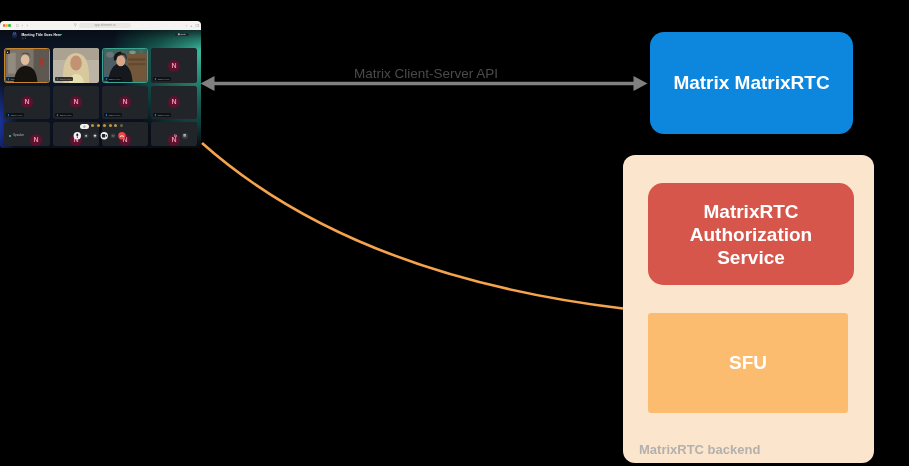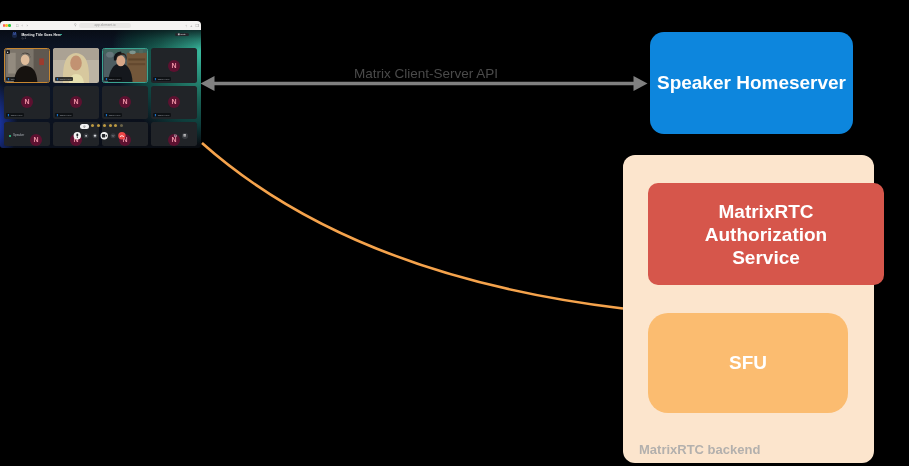--- a/index.html
+++ b/index.html
@@ -3,24 +3,24 @@
 <meta charset="utf-8">
 <style>
   html,body{margin:0;padding:0;}
   body{width:909px;height:466px;background:#000;overflow:hidden;position:relative;
        font-family:"Liberation Sans",sans-serif;}
   .abs{position:absolute;}
   
   #homeserver{left:650px;top:32px;width:203px;height:102px;background:#0d86dd;border-radius:14px;
     display:flex;align-items:center;justify-content:center;color:#fff;font-weight:bold;font-size:19px;}
   #backend{left:623px;top:155px;width:251px;height:308px;background:#fce5cd;border-radius:12px;}
-  #authbox{left:25px;top:28px;width:236px;height:102px;background:#d6564b;border-radius:10px;
+  #authbox{left:25px;top:28px;width:206px;height:102px;background:#d6564b;border-radius:15px;
     display:flex;align-items:center;justify-content:center;color:#fff;font-weight:bold;font-size:19px;
     text-align:center;line-height:23px;}
-  #sfubox{left:25px;top:158px;width:200px;height:100px;background:#fbbc70;border-radius:20px;
+  #sfubox{left:25px;top:158px;width:200px;height:100px;background:#fbbc70;border-radius:3px;
     display:flex;align-items:center;justify-content:center;color:#fff;font-weight:bold;font-size:19px;}
   #backendlabel{left:16px;top:287px;color:#b3b0ad;font-weight:bold;font-size:13px;}
   
   #shot{left:0px;top:21px;width:201px;height:127px;border-radius:4px 4px 3px 3px;overflow:hidden;filter:blur(0.3px);}
   #chrome{left:0;top:0;width:201px;height:9px;background:#f5f4f2;}
   .dot{width:2.6px;height:2.6px;border-radius:50%;top:3.2px;}
   #urlbar{left:79px;top:1.8px;width:52px;height:5.4px;background:#e9e8e6;border-radius:2.7px;
      color:#9a9a9a;font-size:3.2px;text-align:center;line-height:5.6px;}
   .cicon{top:3px;width:3px;height:3px;color:#8b8b8b;font-size:4px;line-height:3px;}
   #app{left:0;top:9px;width:201px;height:118px;
@@ -51,21 +51,21 @@
 <body>
 
 <svg class="abs" style="left:0;top:0" width="909" height="466" viewBox="0 0 909 466">
   <line x1="212" y1="83.5" x2="636" y2="83.5" stroke="#808080" stroke-width="3.4"></line>
   <polygon points="200.5,83.5 214.5,76.1 214.5,90.9" fill="#808080"></polygon>
   <polygon points="647.5,83.5 633.5,76.1 633.5,90.9" fill="#808080"></polygon>
   <text x="426" y="78" fill="#4a4a4a" font-size="13.5" text-anchor="middle" font-family="Liberation Sans, sans-serif">Matrix Client-Server API</text>
   <path d="M 202,143 Q 352,276 623,308.5" fill="none" stroke="#f5a34c" stroke-width="2.6"></path>
 </svg>
 
-<div class="abs" id="homeserver">Speaker Homeserver</div>
+<div class="abs" id="homeserver">Matrix MatrixRTC</div>
 
 <div class="abs" id="backend">
   <div class="abs" id="authbox">MatrixRTC<br>Authorization<br>Service</div>
   <div class="abs" id="sfubox">SFU</div>
   <div class="abs" id="backendlabel">MatrixRTC backend</div>
 </div>
 
 <div class="abs" id="shot">
   <div class="abs" id="chrome">
     <div class="abs dot" style="left:2.6px;background:#ff5f57"></div>

